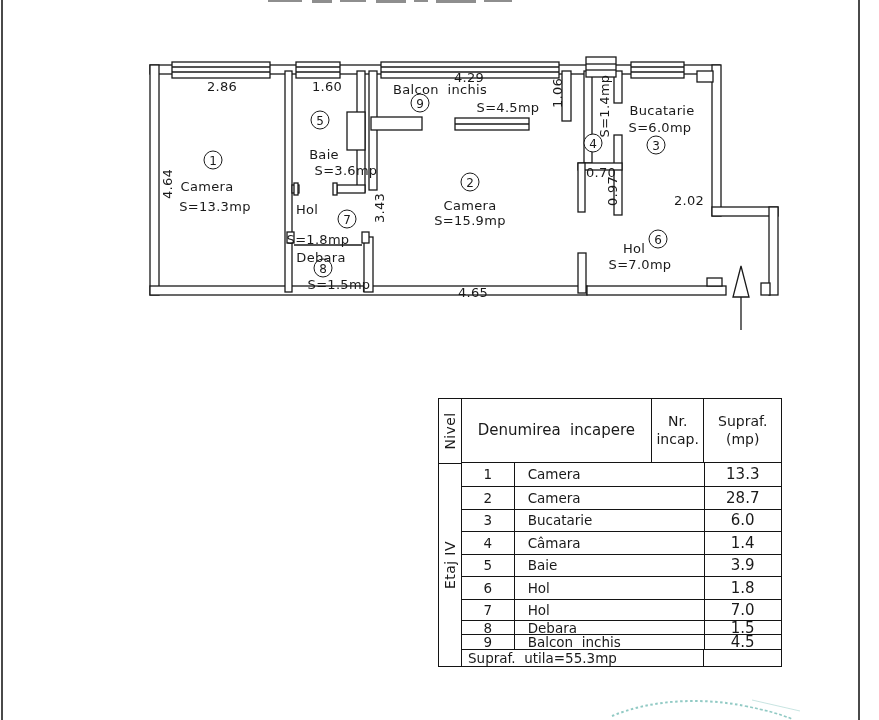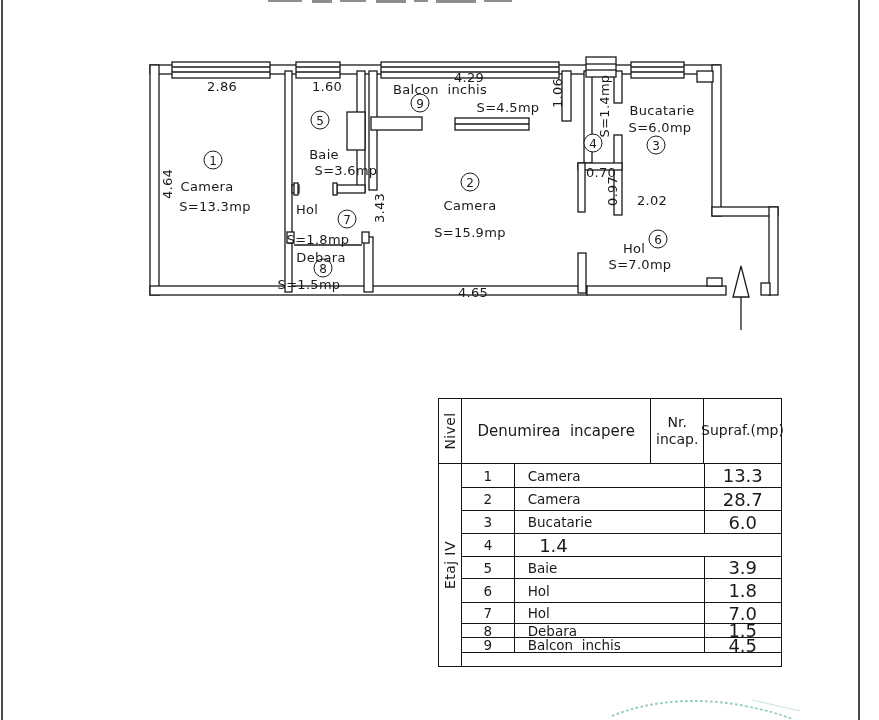--- a/index.html
+++ b/index.html
@@ -24,27 +24,27 @@
   .nivel-head{height:65px;border-bottom:1.4px solid #141414;position:relative;}
   .nivel-body{position:absolute;left:0;top:65px;bottom:0;right:0;}
   .vtext{position:absolute;left:50%;top:50%;transform:translate(-50%,-50%) rotate(-90deg);
          font-size:14px;white-space:pre;letter-spacing:.4px;}
   .main-col{margin-left:23px;height:100%;display:flex;flex-direction:column;}
   .hrow{height:65px;display:flex;border-bottom:1.4px solid #141414;}
   .hcell{display:flex;align-items:center;justify-content:center;text-align:center;
          font-size:14px;line-height:1.25;white-space:pre;}
   .hc-nr{width:53px;border-right:1.4px solid #141414;flex-direction:column;}
   .hc-den{width:191px;border-right:1.4px solid #141414;font-size:15px;}
-  .hc-sup{width:77px;flex-direction:row;}
+  .hc-sup{width:77px;flex-direction:column;}
   .drow{display:flex;border-bottom:1.3px solid #141414;}
   .c-nr{width:53px;border-right:1.3px solid #141414;display:flex;align-items:center;
         justify-content:center;font-size:13.5px;}
   .c-name{width:191px;border-right:1.3px solid #141414;display:flex;align-items:center;
           padding-left:13px;font-size:13.5px;white-space:pre;}
-  .c-sup{width:77px;display:flex;align-items:center;justify-content:center;font-size:18px;}
+  .c-sup{width:77px;display:flex;align-items:center;justify-content:center;font-size:15px;}
   .frow{display:flex;flex:1;}
   .f-label{width:244px;border-right:1.3px solid #141414;display:flex;align-items:center;
            padding-left:6px;font-size:13.5px;white-space:pre;}
   .f-empty{width:77px;}
 </style>
 </head>
 <body>
 
 <div id="stage">
 
@@ -135,47 +135,47 @@
 
   <div class="lbl" style="left:222px;top:86px">2.86</div>
   <div class="lbl" style="left:327px;top:86px">1.60</div>
   <div class="lbl" style="left:469px;top:77px">4.29</div>
   <div class="lbl rot" style="left:167px;top:184px">4.64</div>
   <div class="lbl rot" style="left:557px;top:93px">1.06</div>
   <div class="lbl rot" style="left:379px;top:208px">3.43</div>
   <div class="lbl" style="left:473px;top:292px">4.65</div>
   <div class="lbl" style="left:601px;top:172px">0.70</div>
   <div class="lbl rot" style="left:612px;top:191px">0.97</div>
-  <div class="lbl" style="left:652px;top:200px">2.02</div>
+  <div class="lbl" style="left:689px;top:200px">2.02</div>
 
   <div class="circ" style="left:213px;top:160px">1</div>
   <div class="circ" style="left:470px;top:182px">2</div>
   <div class="circ" style="left:656px;top:145px">3</div>
   <div class="circ" style="left:593px;top:143px">4</div>
   <div class="circ" style="left:320px;top:120px">5</div>
   <div class="circ" style="left:658px;top:239px">6</div>
   <div class="circ" style="left:347px;top:219px">7</div>
   <div class="circ" style="left:323px;top:268px">8</div>
   <div class="circ" style="left:420px;top:103px">9</div>
 
   <div class="lbl" style="left:207px;top:186px">Camera</div>
   <div class="lbl" style="left:215px;top:206px">S=13.3mp</div>
   <div class="lbl" style="left:470px;top:205px">Camera</div>
-  <div class="lbl" style="left:470px;top:232px">S=15.9mp</div>
+  <div class="lbl" style="left:470px;top:220px">S=15.9mp</div>
   <div class="lbl" style="left:662px;top:110px">Bucatarie</div>
   <div class="lbl" style="left:660px;top:127px">S=6.0mp</div>
   <div class="lbl rot" style="left:604px;top:106px">S=1.4mp</div>
   <div class="lbl" style="left:324px;top:154px">Baie</div>
   <div class="lbl" style="left:346px;top:170px">S=3.6mp</div>
   <div class="lbl" style="left:634px;top:248px">Hol</div>
   <div class="lbl" style="left:640px;top:264px">S=7.0mp</div>
   <div class="lbl" style="left:307px;top:209px">Hol</div>
   <div class="lbl" style="left:318px;top:239px">S=1.8mp</div>
   <div class="lbl" style="left:321px;top:257px">Debara</div>
-  <div class="lbl" style="left:309px;top:284px">S=1.5mp</div>
+  <div class="lbl" style="left:339px;top:284px">S=1.5mp</div>
   <div class="lbl" style="left:440px;top:89px">Balcon  inchis</div>
   <div class="lbl" style="left:508px;top:107px">S=4.5mp</div>
 
   <div class="ftable">
     <div class="nivel-col">
       <div class="nivel-head">
         <span class="vtext">Nivel</span>
       </div>
       <div class="nivel-body">
         <span class="vtext">Etaj IV</span>
@@ -203,20 +203,21 @@
         <div class="c-name">Camera</div>
         <div class="c-sup">28.7</div>
       </div>
       <div class="drow" style="height:23px">
         <div class="c-nr">3</div>
         <div class="c-name">Bucatarie</div>
         <div class="c-sup">6.0</div>
       </div>
       <div class="drow" style="height:23px">
         <div class="c-nr">4</div>
+        <div class="c-name">Câmara</div>
         <div class="c-sup">1.4</div>
       </div>
       <div class="drow" style="height:22px">
         <div class="c-nr">5</div>
         <div class="c-name">Baie</div>
         <div class="c-sup">3.9</div>
       </div>
       <div class="drow" style="height:24px">
         <div class="c-nr">6</div>
         <div class="c-name">Hol</div>
@@ -231,18 +232,19 @@
         <div class="c-nr">8</div>
         <div class="c-name">Debara</div>
         <div class="c-sup">1.5</div>
       </div>
       <div class="drow" style="height:15px">
         <div class="c-nr">9</div>
         <div class="c-name">Balcon  inchis</div>
         <div class="c-sup">4.5</div>
       </div>
       <div class="frow">
+        <div class="f-label">Supraf.  utila=55.3mp</div>
         <div class="f-empty"></div>
       </div>
     </div>
   </div>
 
 </div>
 
 </body></html>

